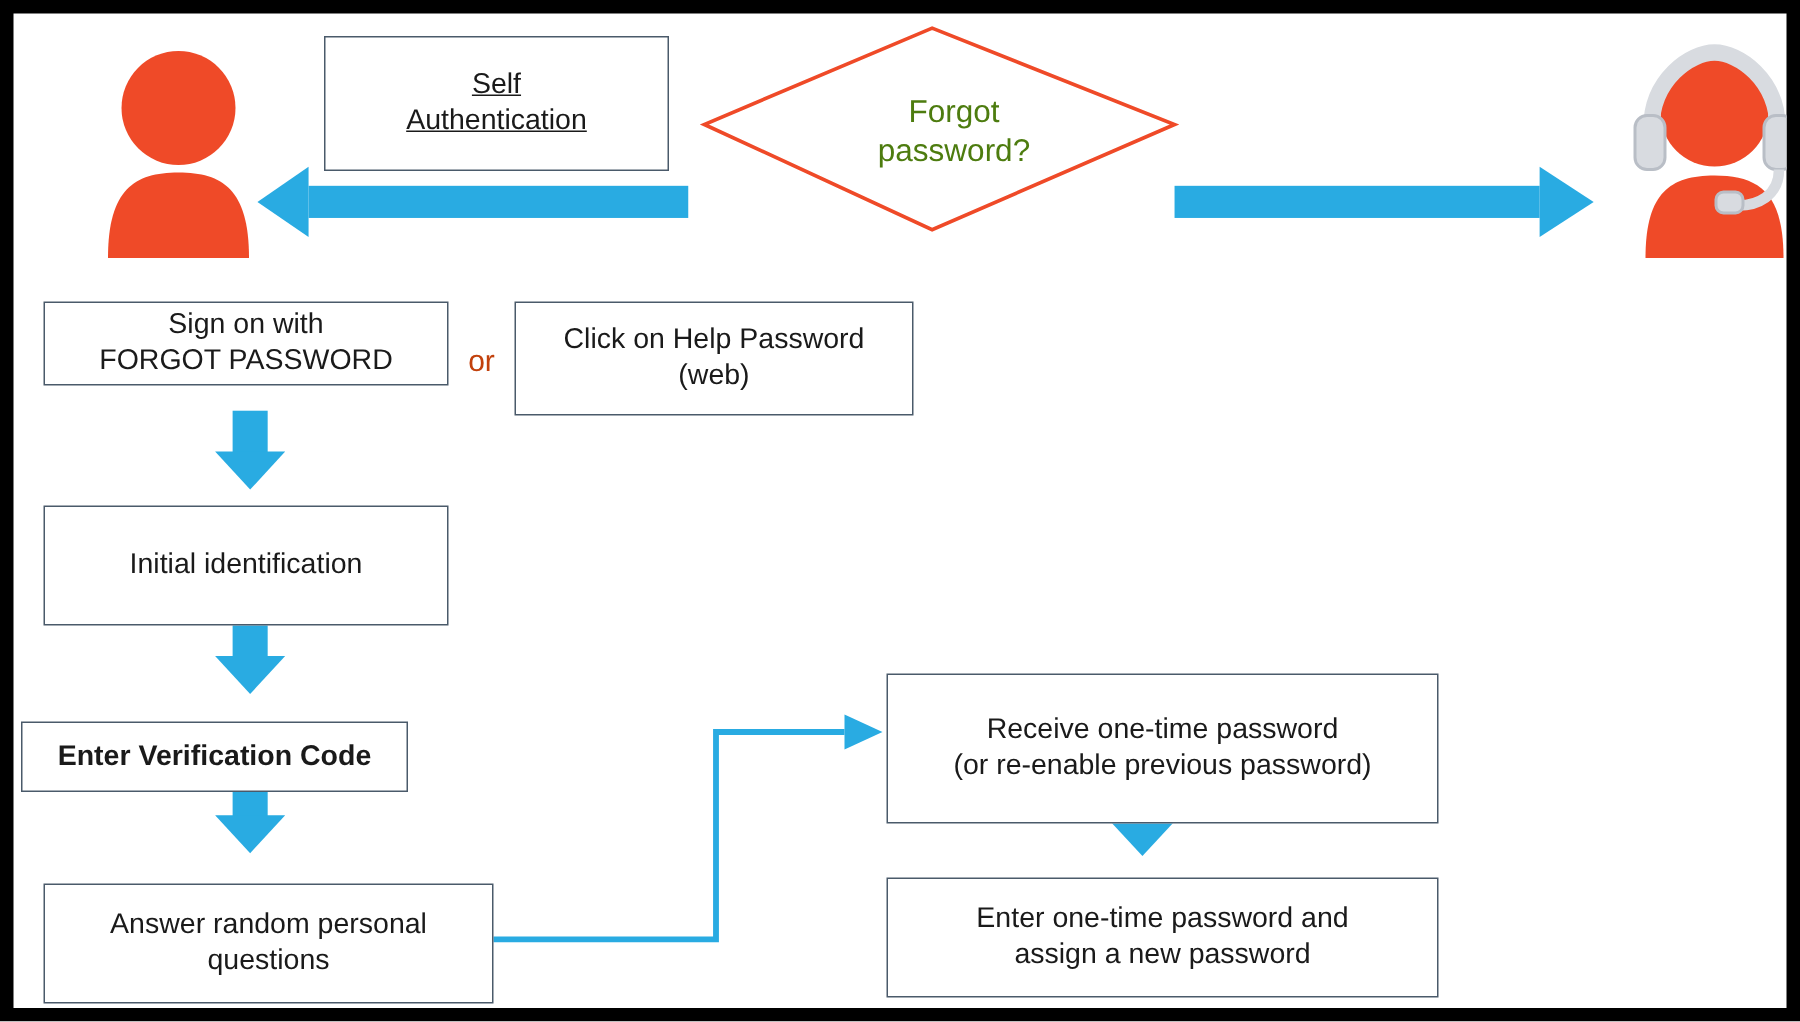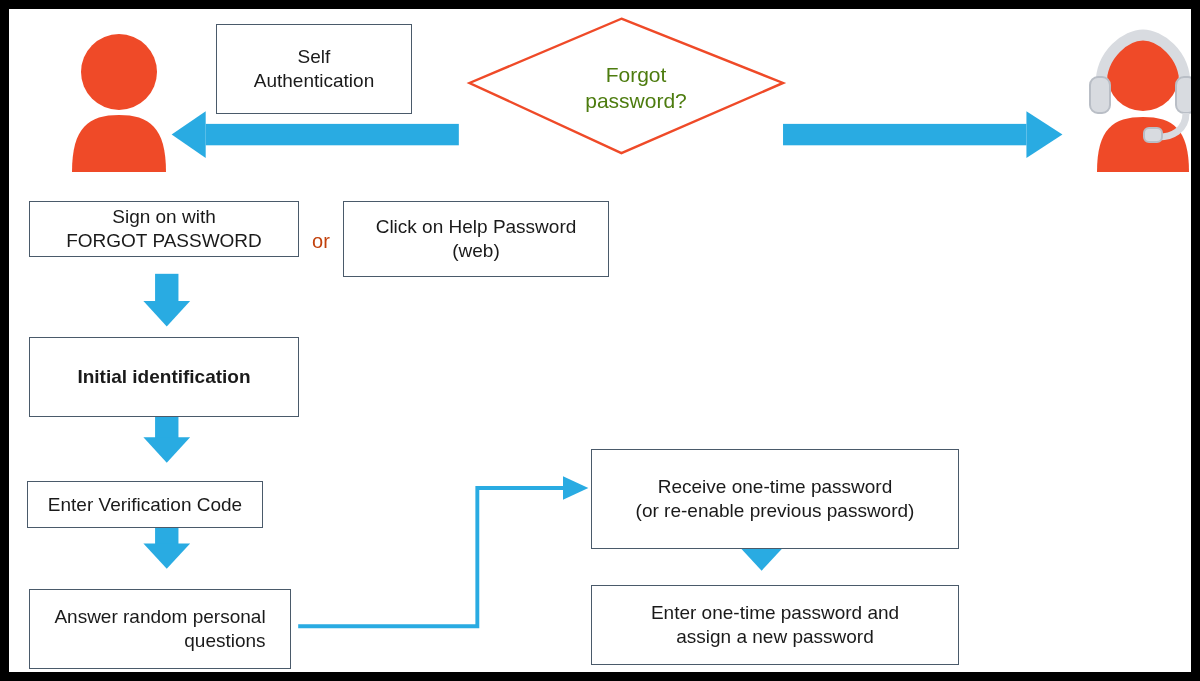--- a/index.html
+++ b/index.html
@@ -129,42 +129,42 @@
       <circle cx="56" cy="48" r="36" fill="#ef4a28"></circle>
       <path d="M 10 145 C 10 102 26 90 56 90 C 86 90 102 102 102 145 Z" fill="#ef4a28"></path>
       <path d="M 14 58 C 14 26 40 8 56 8 C 72 8 98 26 98 58" fill="none" stroke="#d8dbe0" stroke-width="11"></path>
       <rect x="3" y="50" width="20" height="36" rx="8" fill="#d8dbe0" stroke="#b9bec6" stroke-width="2"></rect>
       <rect x="89" y="50" width="20" height="36" rx="8" fill="#d8dbe0" stroke="#b9bec6" stroke-width="2"></rect>
       <path d="M 99 86 C 99 104 84 110 72 110" fill="none" stroke="#d8dbe0" stroke-width="7"></path>
       <rect x="57" y="101" width="18" height="14" rx="5" fill="#d8dbe0" stroke="#b9bec6" stroke-width="2"></rect>
     </svg>
   </div>
 
-  <div class="box" style="left:207px; top:15px; width:196px; height:90px; white-space:pre-line;">Self
+  <div class="box" style="left:207px; top:15px; width:230px; height:90px; white-space:pre-line;text-decoration:underline;">Self
 Authentication</div>
 
   <div class="diamond-wrap" style="left:466px; top:10px; width:322px; height:138px;">
     <div class="diamond-label" style="white-space:pre-line;">Forgot
 password?</div>
   </div>
 
 
   <div class="box" style="left:20px; top:192px; width:270px; height:56px; white-space:pre-line;">Sign on with
 FORGOT PASSWORD</div>
 
   <div class="plain-text" style="left:294px; top:216px; width:36px; height:32px;">or</div>
 
   <div class="box" style="left:334px; top:192px; width:266px; height:76px; white-space:pre-line;">Click on Help Password
 (web)</div>
 
-  <div class="box" style="left:20px; top:328px; width:270px; height:80px;font-weight:bold;">Initial identification</div>
+  <div class="box" style="left:20px; top:328px; width:270px; height:80px;">Initial identification</div>
 
-  <div class="box" style="left:18px; top:472px; width:236px; height:47px;">Enter Verification Code</div>
+  <div class="box" style="left:5px; top:472px; width:258px; height:47px;font-weight:bold;">Enter Verification Code</div>
 
-  <div class="box" style="left:20px; top:580px; width:262px; height:80px; white-space:pre-line;text-align:right;">Answer random personal
+  <div class="box" style="left:20px; top:580px; width:300px; height:80px; white-space:pre-line;">Answer random personal
 questions</div>
 
   <div class="box" style="left:582px; top:440px; width:368px; height:100px; white-space:pre-line;">Receive one-time password
 (or re-enable previous password)</div>
 
   <div class="box" style="left:582px; top:576px; width:368px; height:80px; white-space:pre-line;text-align:center;">Enter one-time password and
 assign a new password</div>
 
 </div>
 

